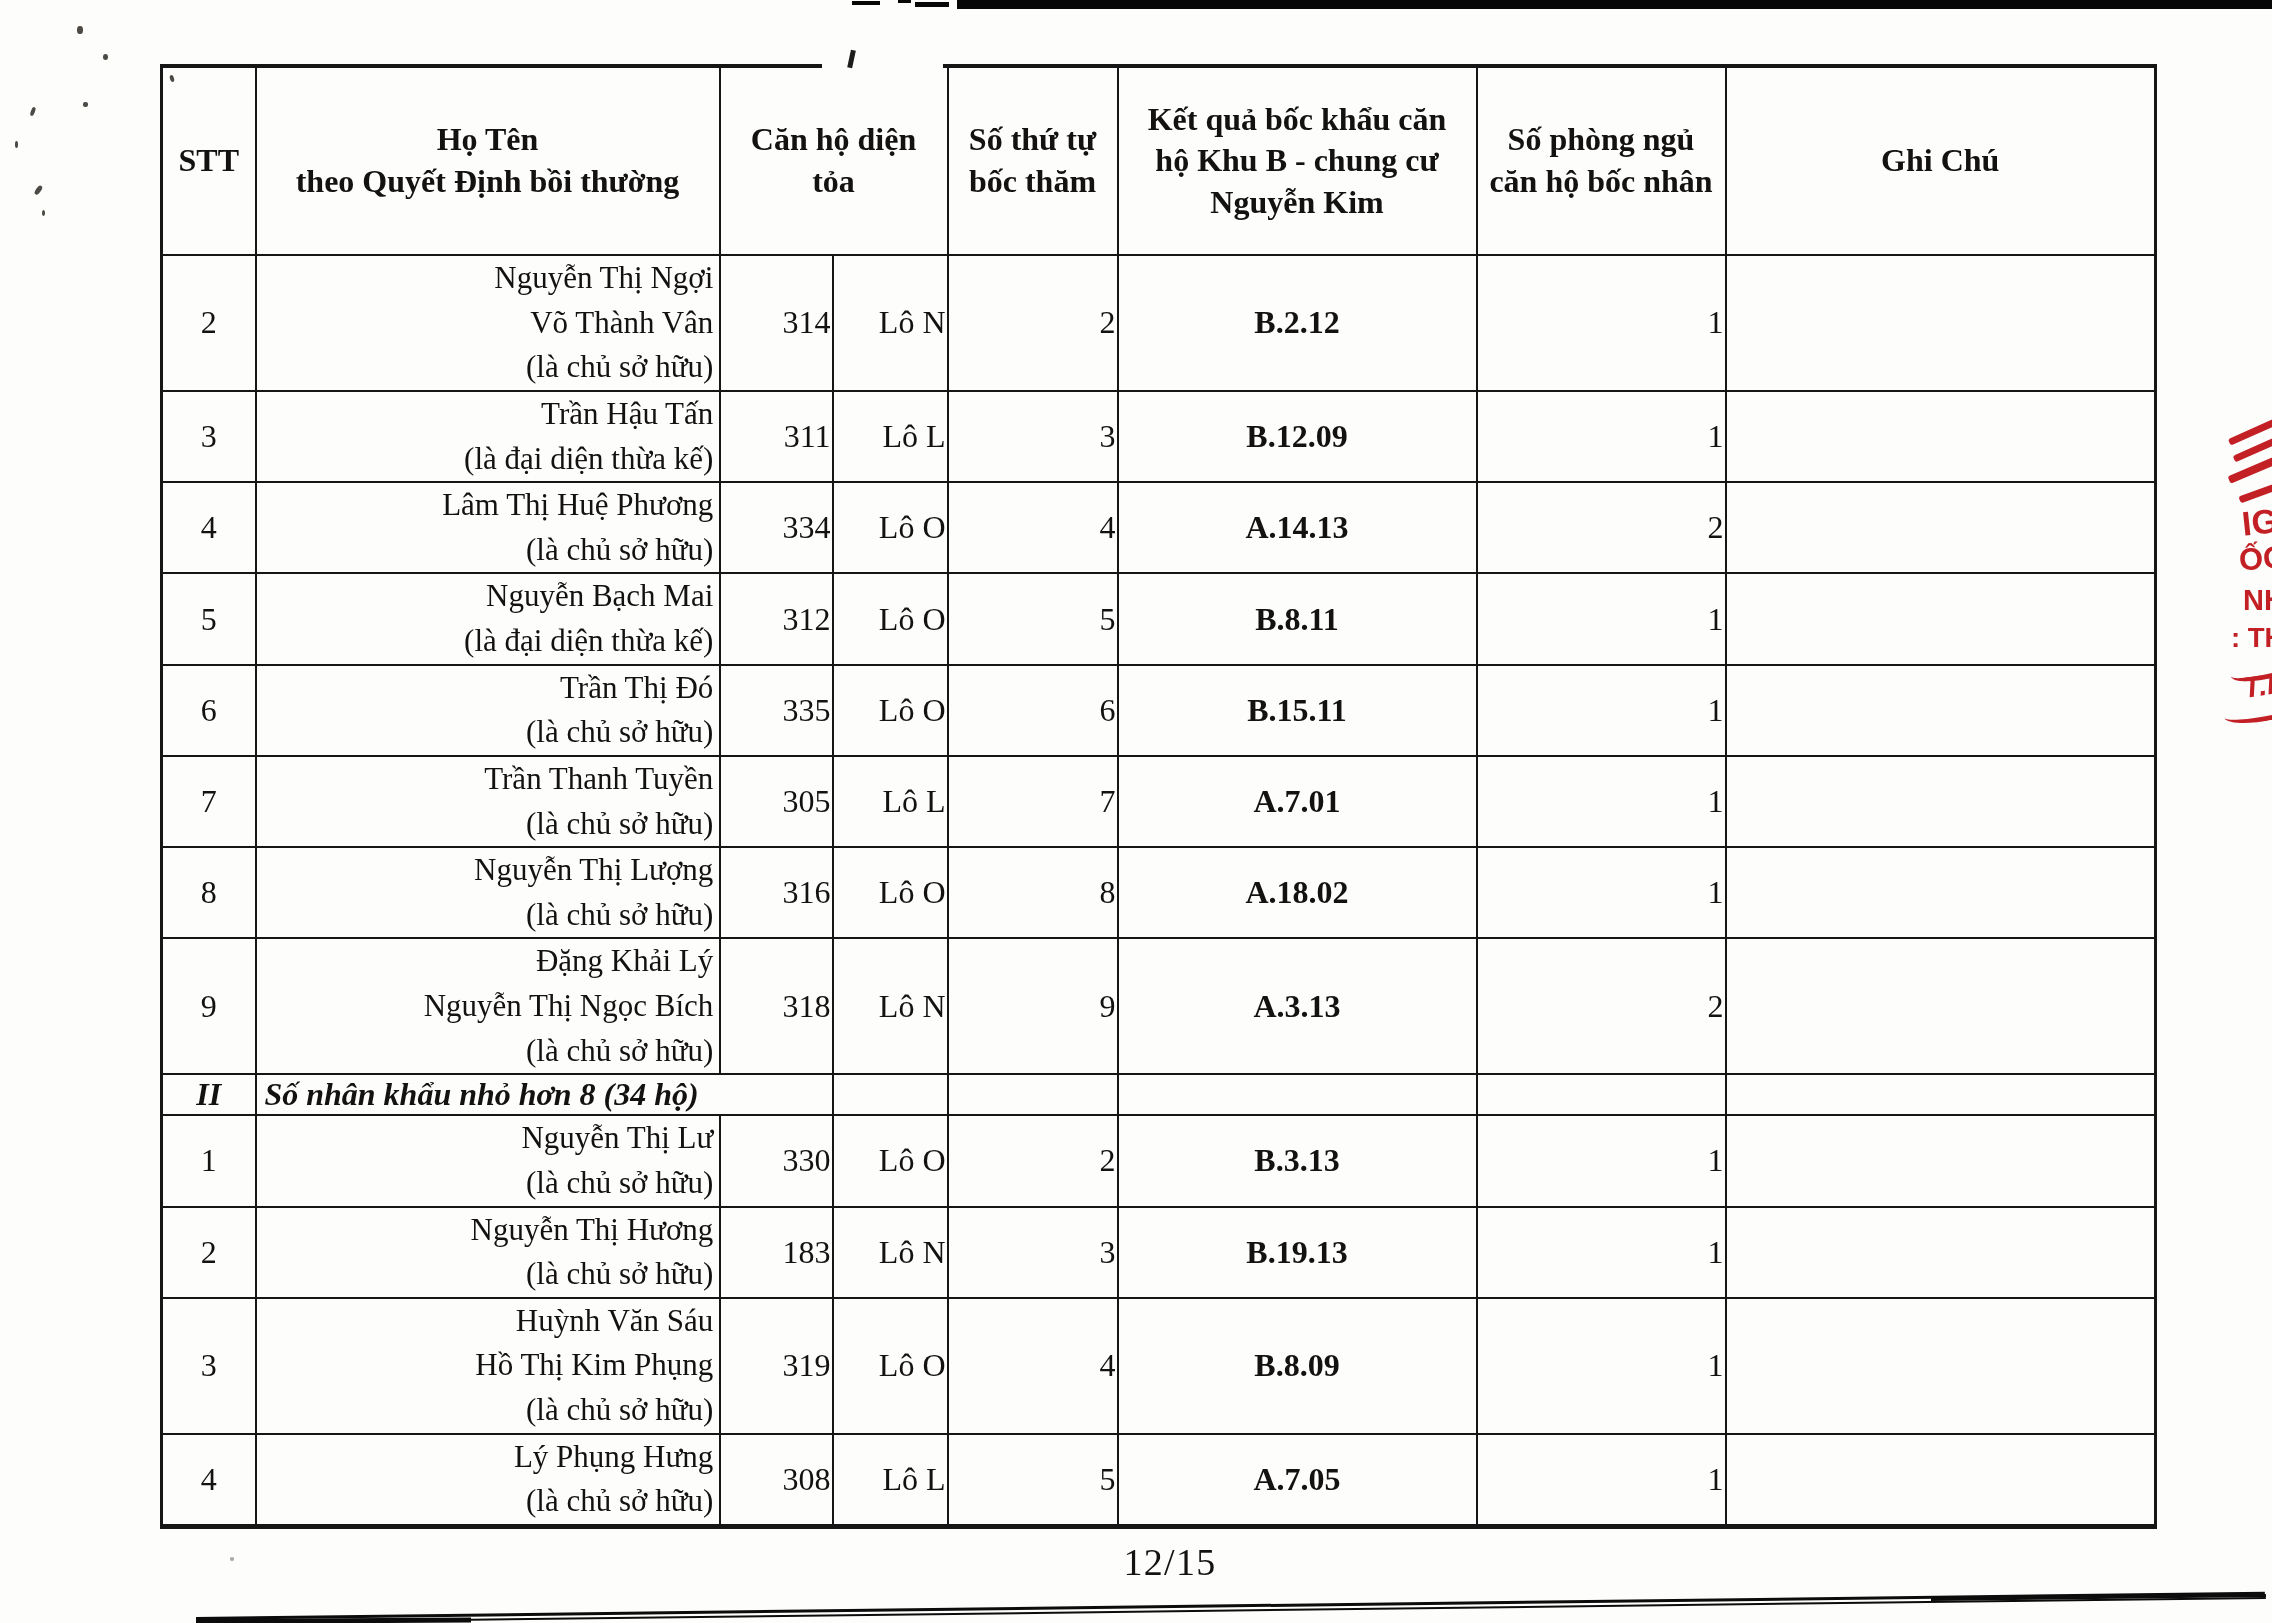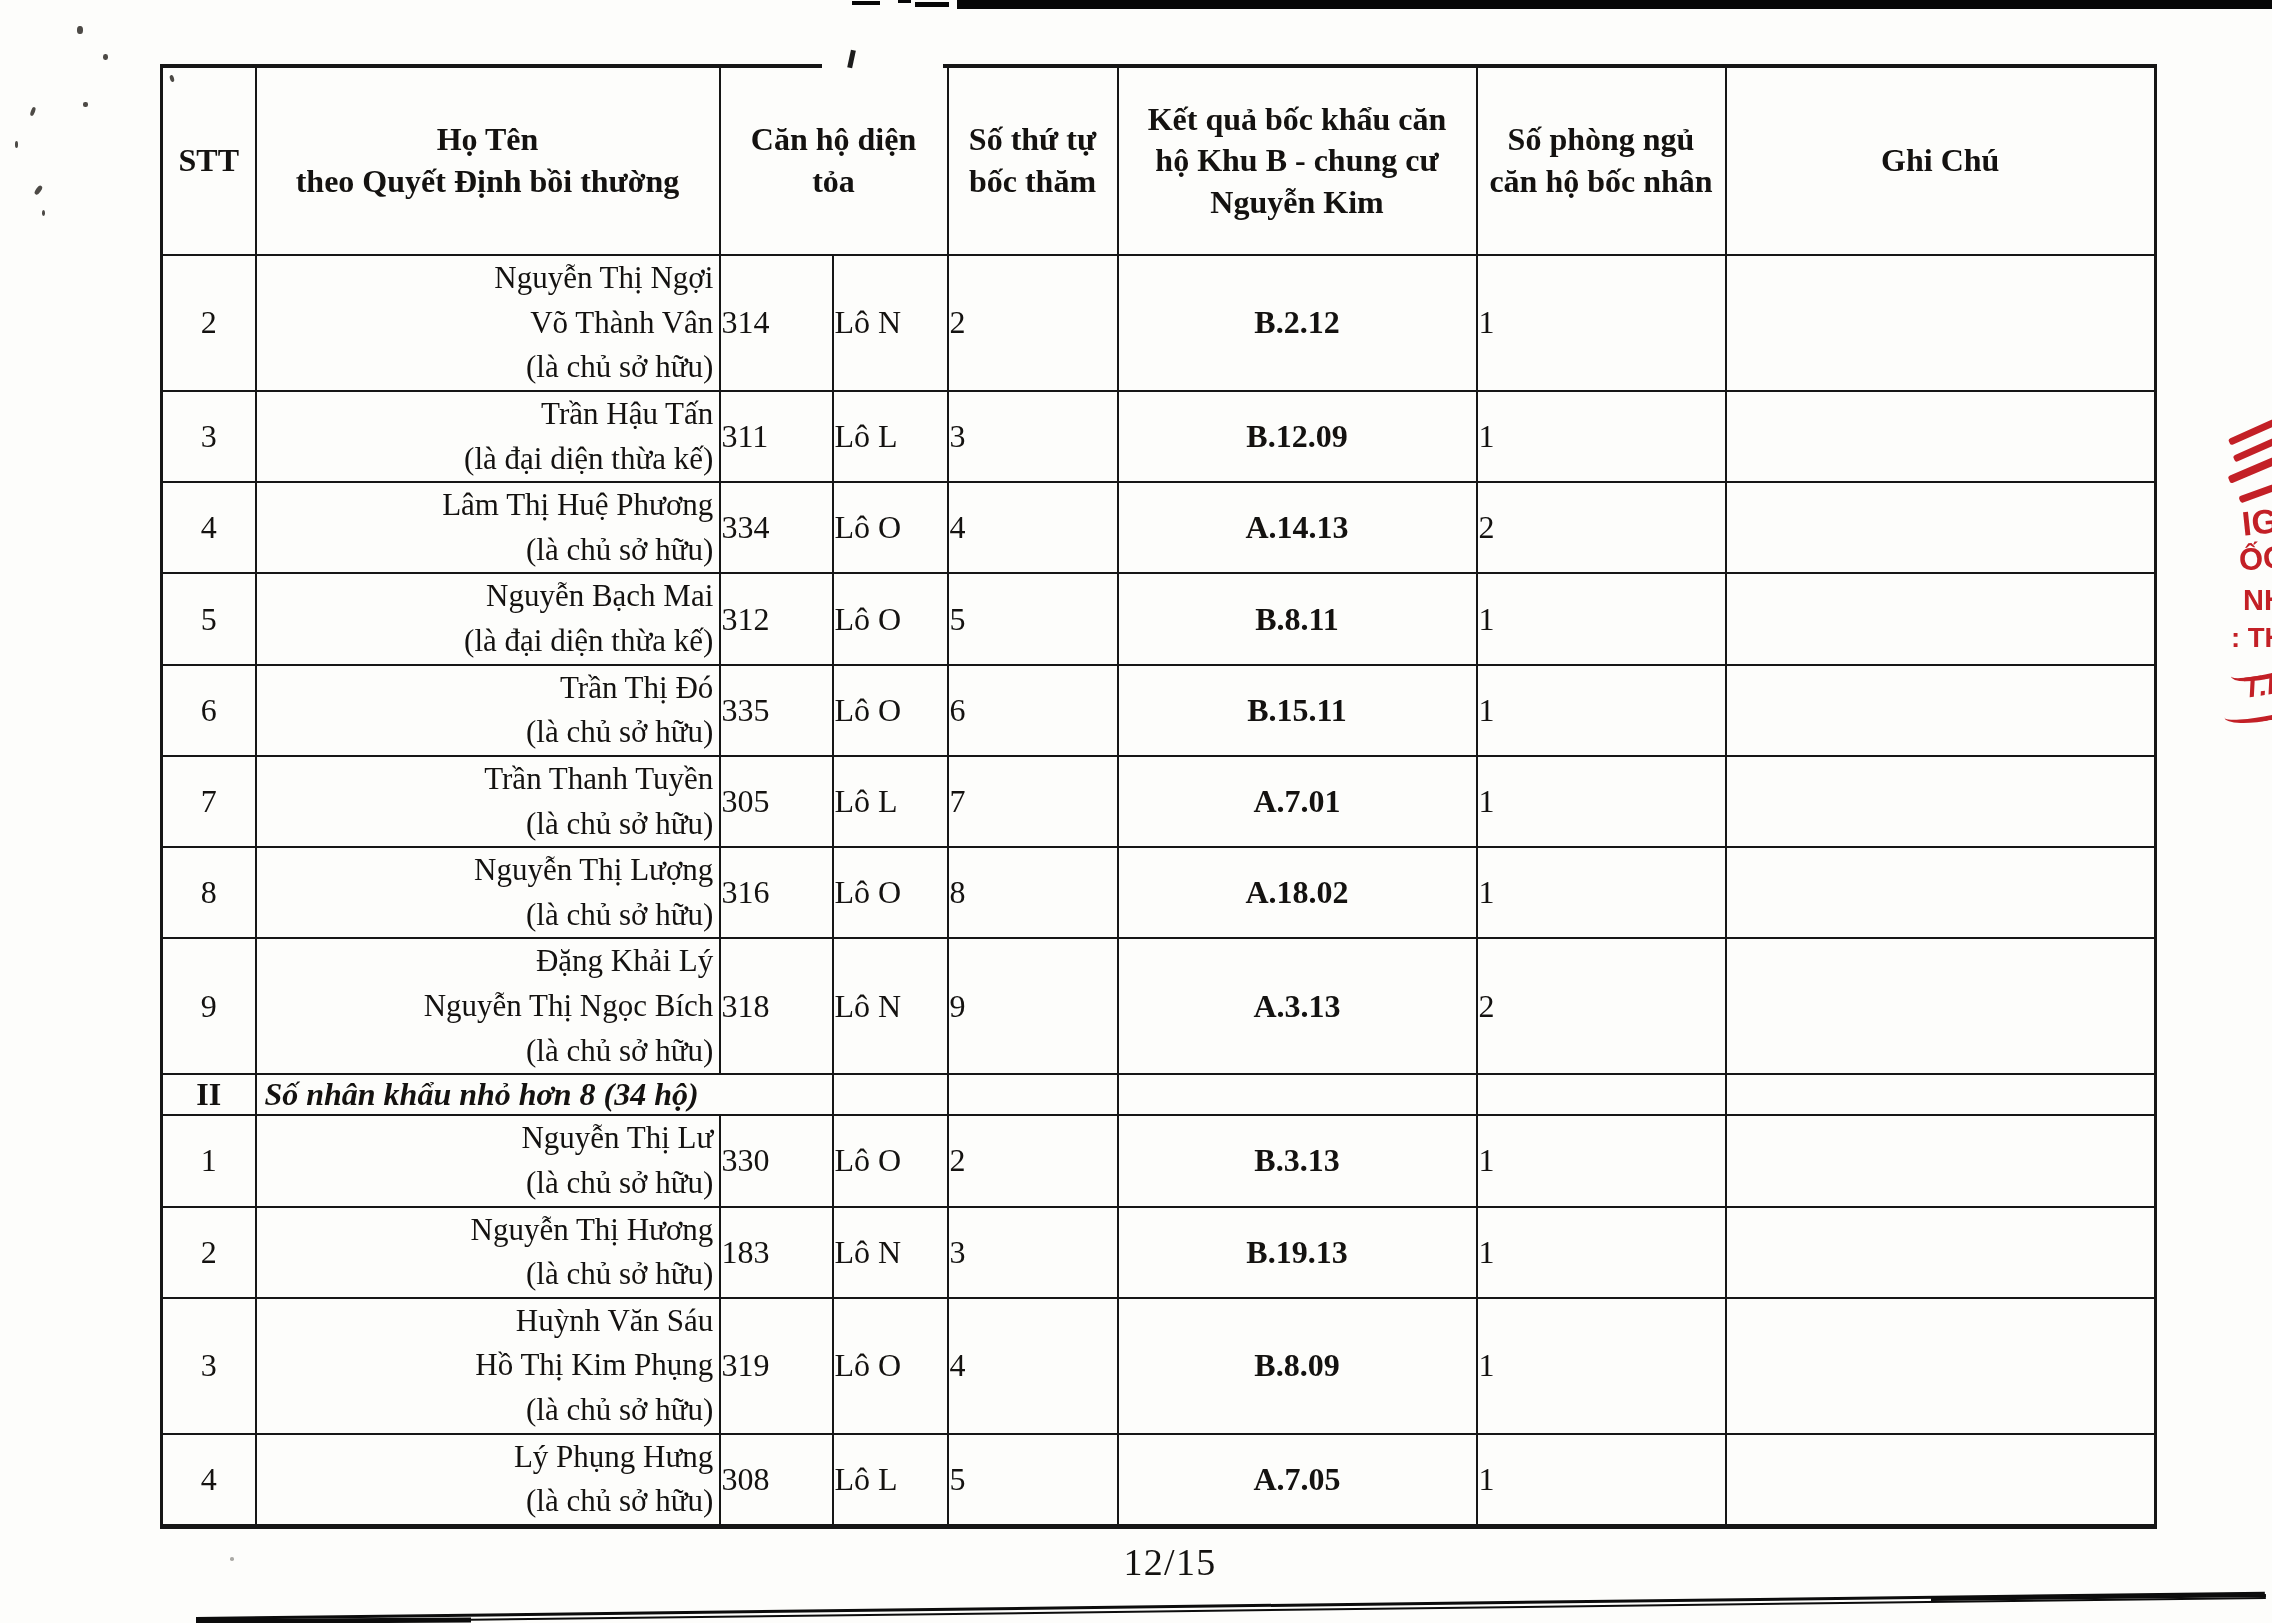--- a/index.html
+++ b/index.html
@@ -23,23 +23,23 @@
     border:3.3px solid #161616;border-top-width:4.6px;border-bottom-width:5.9px;
   }
   table.doc td,table.doc th{border:2.6px solid #161616;overflow:hidden;}
   tr.hh{height:189px;}
   tr.h2{height:88px;}
   tr.h3{height:134px;}
   tr.hs{height:38px;}
   th{font-size:32px;font-weight:bold;text-align:center;vertical-align:middle;line-height:1.3;padding:0 9.2px;}
   .c-stt{text-align:center;font-size:32px;vertical-align:middle;}
   .c-name{font-size:31px;line-height:1.44;padding:0 5.2px 0 7.9px;vertical-align:middle;text-align:right;}
-  .c-can,.c-lo,.c-tt,.c-pn{text-align:left;font-size:32px;vertical-align:middle;margin-top:24px;}
+  .c-can,.c-lo,.c-tt,.c-pn{text-align:right;font-size:32px;vertical-align:middle;margin-top:24px;}
   .c-kq{text-align:center;font-size:32px;font-weight:bold;vertical-align:middle;margin-top:40px;}
-  .sec-stt{font-weight:bold;}
+  .sec-stt{font-weight:bold;font-style:italic;}
   .c-sec{font-size:32px;font-weight:bold;font-style:italic;padding-left:7.9px;vertical-align:middle;text-align:left;}
   .border-gap{position:absolute;background:#fdfdfb;}
   .gap-tick{position:absolute;background:#1c1c1c;transform:rotate(12deg);}
   
   .pagenum{position:absolute;top:1540px;left:175px;width:1990px;text-align:center;font-size:38px;letter-spacing:1.3px;}
   
   .stamp{position:absolute;left:0;top:0;font-family:"Liberation Sans","DejaVu Sans",sans-serif;font-weight:bold;}
   .stamp .frag{position:absolute;white-space:nowrap;}
   .stamp-stroke{position:absolute;background:#c32026;border-radius:2.6px;}
   .stamp-arc{position:absolute;border-bottom-style:solid;border-bottom-color:#c32026;border-radius:0 0 60% 55%;}

